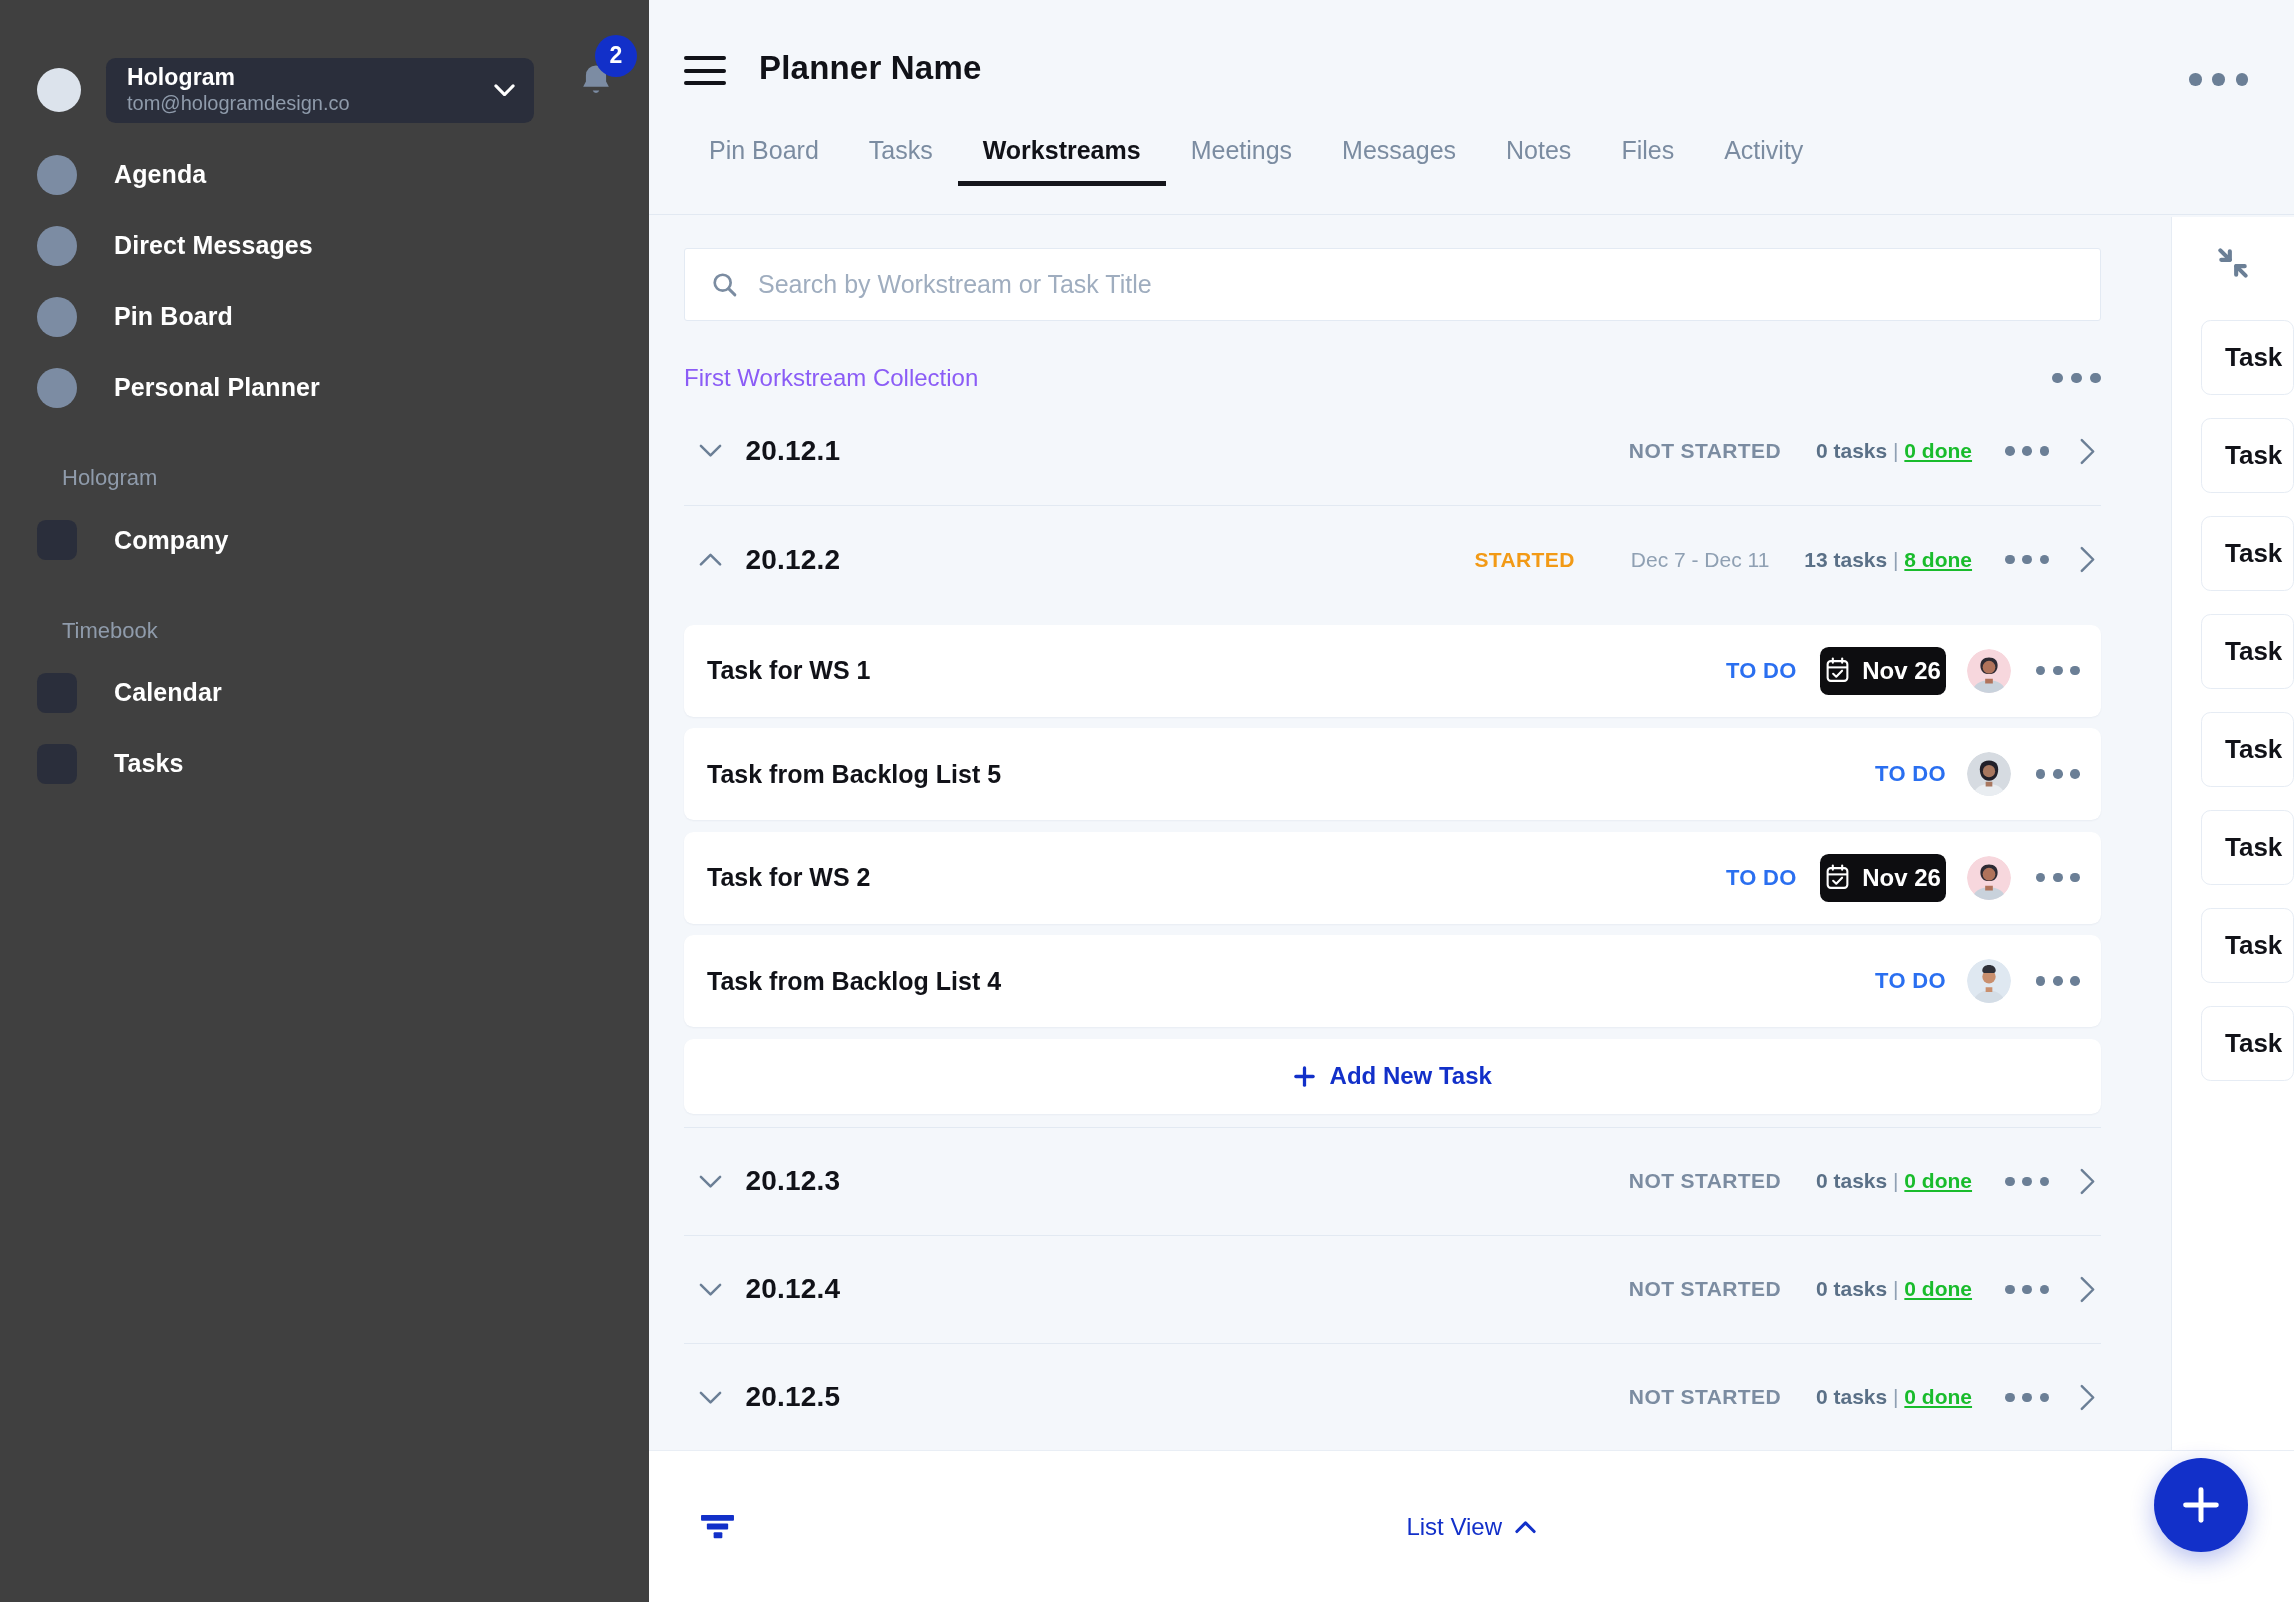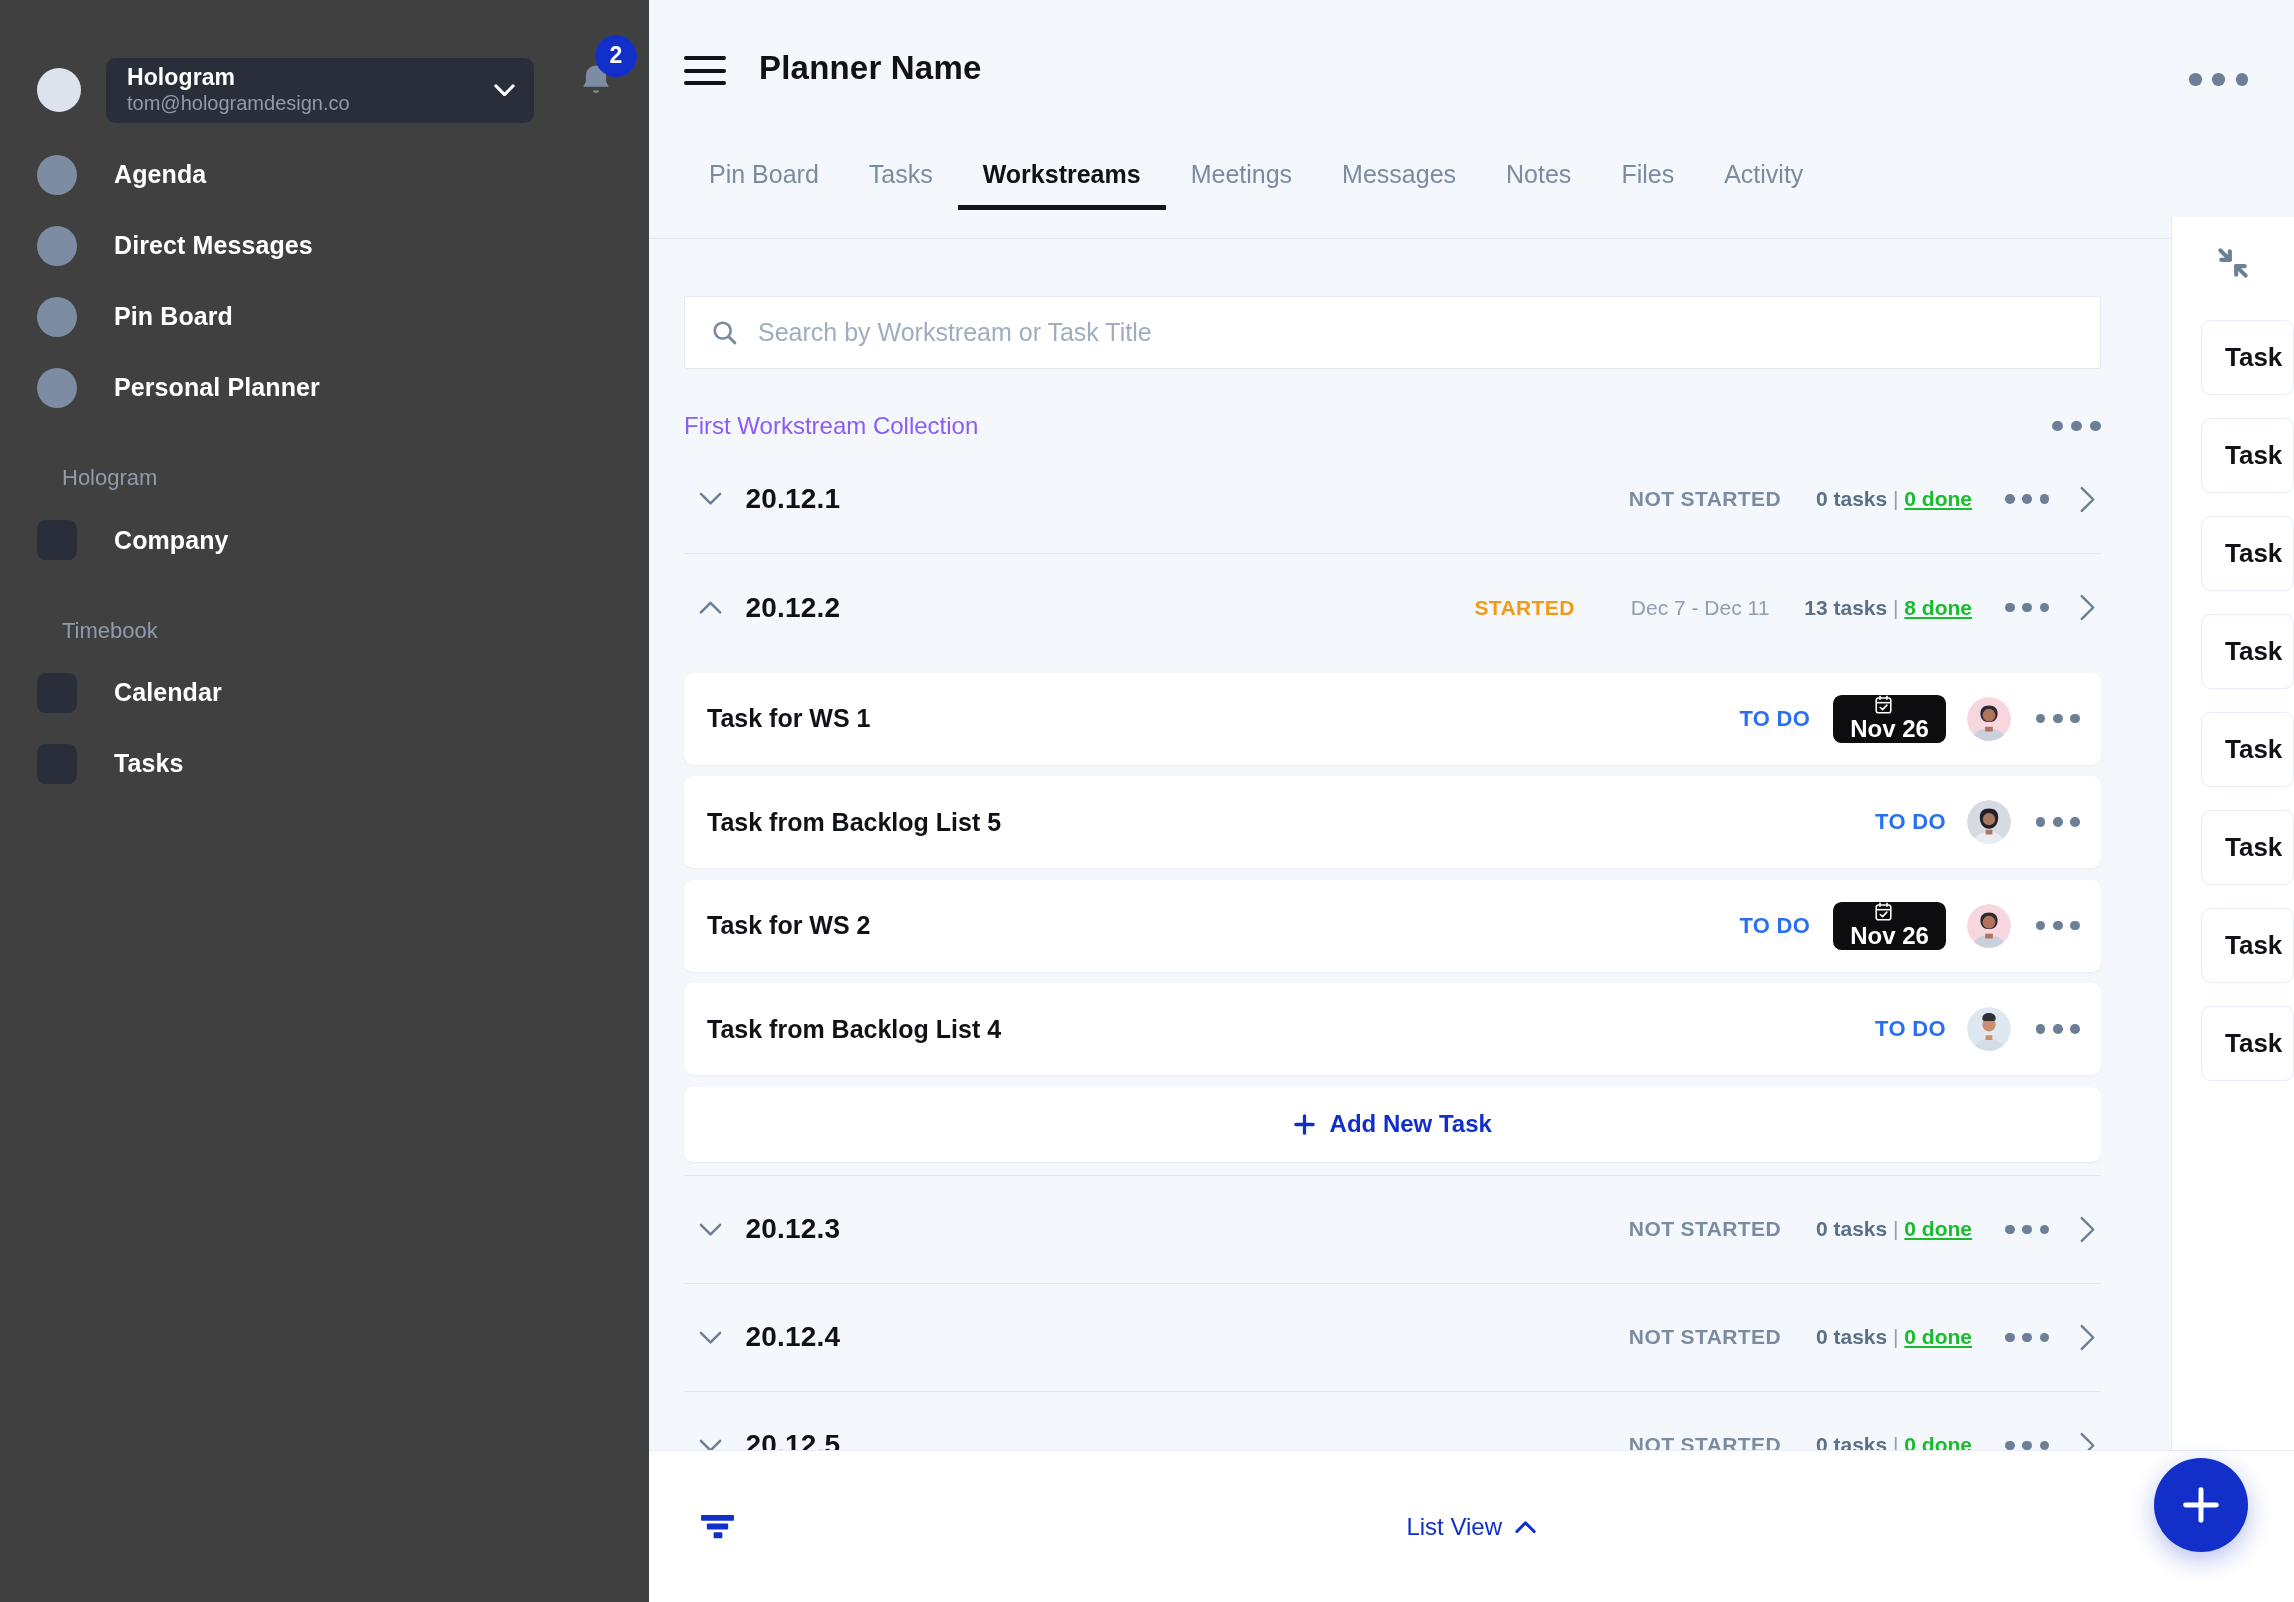--- a/index.html
+++ b/index.html
@@ -83,21 +83,20 @@
     color: #8f9bab; font-size: 22px;
     padding-left: 46px; margin-top: 42px; margin-bottom: 13.4px;
   }
 
   
   .main {
     flex: 1 1 auto; height: 1602px;
     background: #f4f7fb; position: relative;
     display: flex; flex-direction: column;
     overflow: hidden;
-    gap: 24px;
   }
   .topbar {
     height: 136px; flex: 0 0 136px;
     display: flex; align-items: center;
     padding: 0 35px 0 35px; position: relative;
   }
   .hamburger { width: 42px; height: 29px; flex: 0 0 42px; margin-top: 5.8px; }
   .hamburger span {
     display: block; height: 3.8px; background: #111218;
     border-radius: 1.9px; margin-bottom: 8.6px;
@@ -210,22 +209,22 @@
     box-shadow: 0 1px 1.9px rgba(20,40,70,.05);
   }
   .task-title { font-size: 25px; font-weight: bold; color: #111218; }
   .task-right { margin-left: auto; display: flex; align-items: center; }
   .task-status {
     font-size: 22px; font-weight: bold; color: #2a6ff0; letter-spacing: 0.3px;
   }
   .date-badge {
     margin-left: 23px; height: 48px; border-radius: 8.6px;
     background: #0d0d10; color: #fff;
-    display: flex; align-items: center; padding: 0 17px;
-    font-size: 24px; font-weight: bold; flex-direction: column;
+    display: flex; align-items: center; padding: 0 5px;
+    font-size: 24px; font-weight: bold;
   }
   .date-badge .cal { width: 25px; height: 27px; margin-right: 12.5px; }
   .task-avatar {
     width: 44px; height: 44px; border-radius: 50%;
     margin-left: 21px; overflow: hidden; flex: 0 0 44px;
     position: relative;
   }
   .task-dots { display: flex; gap: 7.7px; margin-left: 25px; }
   .task-dots i {
     width: 9.6px; height: 9.6px; border-radius: 50%;

